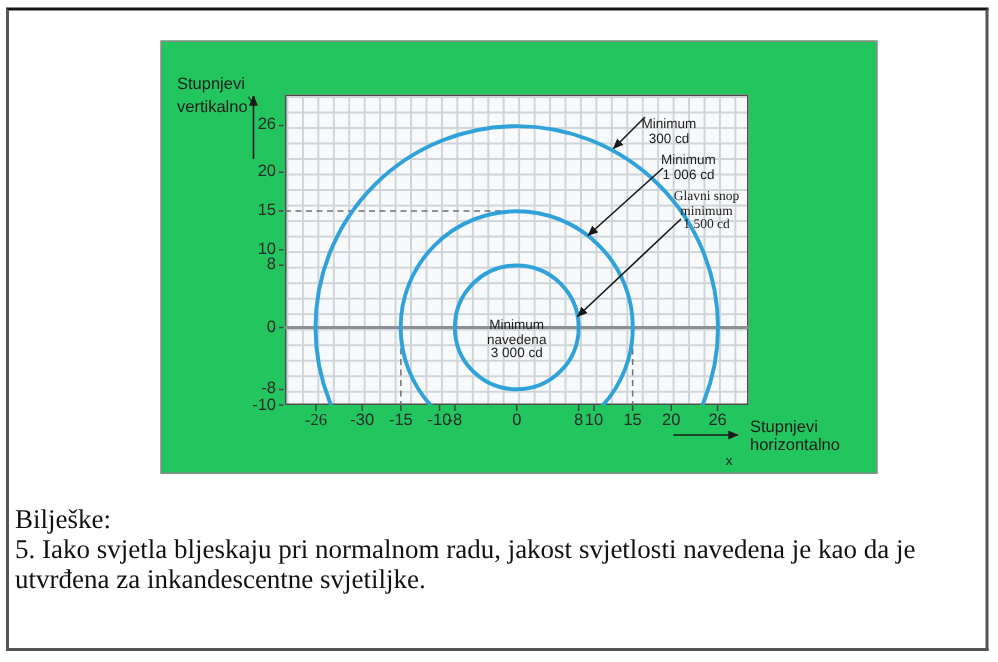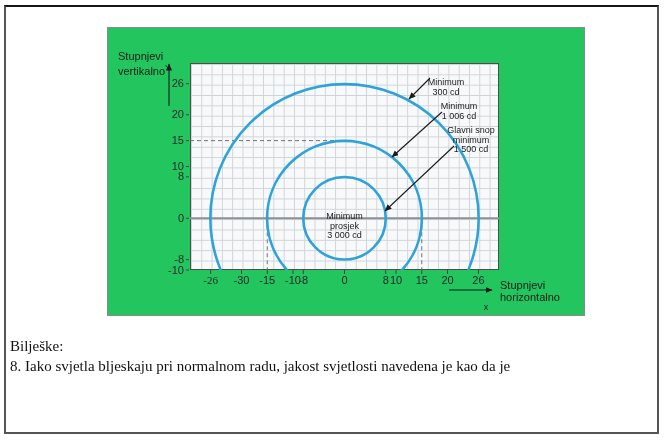--- a/index.html
+++ b/index.html
@@ -17,21 +17,21 @@
            border:1px solid #4d4d4d;box-sizing:border-box;}
   #diagram-svg{position:absolute;left:0;top:0;pointer-events:none;}
   .lbl{position:absolute;color:#1c1c1c;}
   .axis-title{font-size:11px;line-height:12px;}
   .small{font-size:9px;line-height:9.5px;text-align:center;white-space:nowrap;margin-top:11px;}
   .tickl{position:absolute;font-size:11px;line-height:10px;color:#2a2a2a;white-space:nowrap;}
   .tick-y{text-align:right;}
   .tick-x{transform:translateX(-50%);}
   sup{font-size:8px;}
   .notes{position:absolute;left:10px;top:336px;width:640px;color:#111;
-         font-family:"Liberation Serif",serif;font-size:15px;line-height:20px;}
+         font-family:"Liberation Serif",serif;font-size:18px;line-height:20px;}
 </style>
 </head>
 <body>
 
 <div class="frame"></div>
 
 <div class="panel" id="panel">
   <div class="gridbox"></div>
 
   <svg id="diagram-svg" width="452" height="287">
@@ -84,33 +84,33 @@
   </div>
 
   <div class="lbl axis-title" style="left:392px;top:251px;">
     <span>Stupnjevi</span><br>
     <span>horizontalno</span>
   </div>
   <div class="lbl small" style="left:373px;top:264px;width:10px;">x</div>
 
   <div class="lbl small" style="left:206px;top:173px;width:61px;">
     <span>Minimum</span><br>
-    <span>prosjek</span><br>
+    <span>navedena</span><br>
     <span>3 000 cd</span>
   </div>
 
   <div class="lbl small" style="left:316px;top:39px;width:44px;">
     <span>Minimum</span><br>
     <span>300 cd</span>
   </div>
   <div class="lbl small" style="left:328px;top:63px;width:46px;">
     <span>Minimum</span><br>
     <span>1 006 cd</span>
   </div>
-  <div class="lbl small" style="left:339px;top:87px;width:48px;">
+  <div class="lbl small" style="left:339px;top:87px;width:48px;font-family:Liberation Serif, serif;">
     <span>Glavni snop</span><br>
     <span>minimum</span><br>
     <span>1 500 cd</span>
   </div>
 <div class="tickl tick-y" style="left: 48px; top: 50.2px; width: 28px;">26</div>
     <div class="tickl tick-y" style="left: 48px; top: 81.25px; width: 28px;">20</div>
     <div class="tickl tick-y" style="left: 48px; top: 107.125px; width: 28px;">15</div>
     <div class="tickl tick-y" style="left: 48px; top: 133px; width: 28px;">10</div>
     <div class="tickl tick-y" style="left: 48px; top: 143.35px; width: 28px;">8</div>
     <div class="tickl tick-y" style="left: 48px; top: 184.75px; width: 28px;">0</div>
@@ -124,14 +124,15 @@
     <div class="tickl tick-x" style="left: 236.5px; top: 247px;">0</div>
     <div class="tickl tick-x" style="left: 277.7px; top: 247px;">8</div>
     <div class="tickl tick-x" style="left: 288px; top: 247px;">10</div>
     <div class="tickl tick-x" style="left: 313.75px; top: 247px;">15</div>
     <div class="tickl tick-x" style="left: 339.5px; top: 247px;">20</div>
     <div class="tickl tick-x" style="left: 370.4px; top: 247px;">26</div>
   </div>
 
 <div class="notes">
   <div>Bilješke:</div>
-  <div>8. Iako svjetla bljeskaju pri normalnom radu, jakost svjetlosti navedena je kao da je</div>
+  <div>5. Iako svjetla bljeskaju pri normalnom radu, jakost svjetlosti navedena je kao da je</div>
+  <div>utvrđena za inkandescentne svjetiljke.</div>
 </div>
 
 </body></html>

